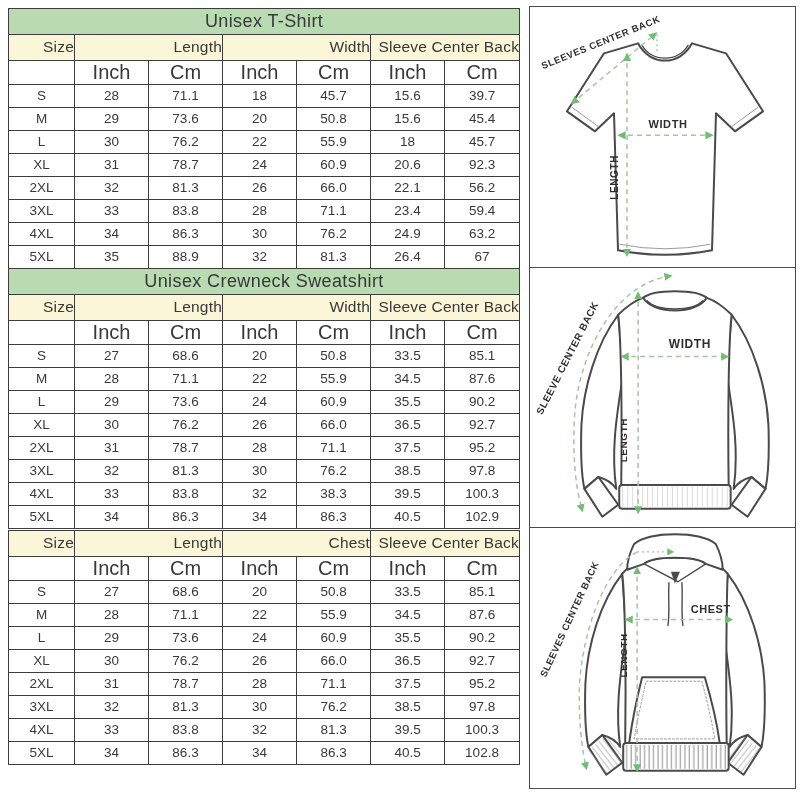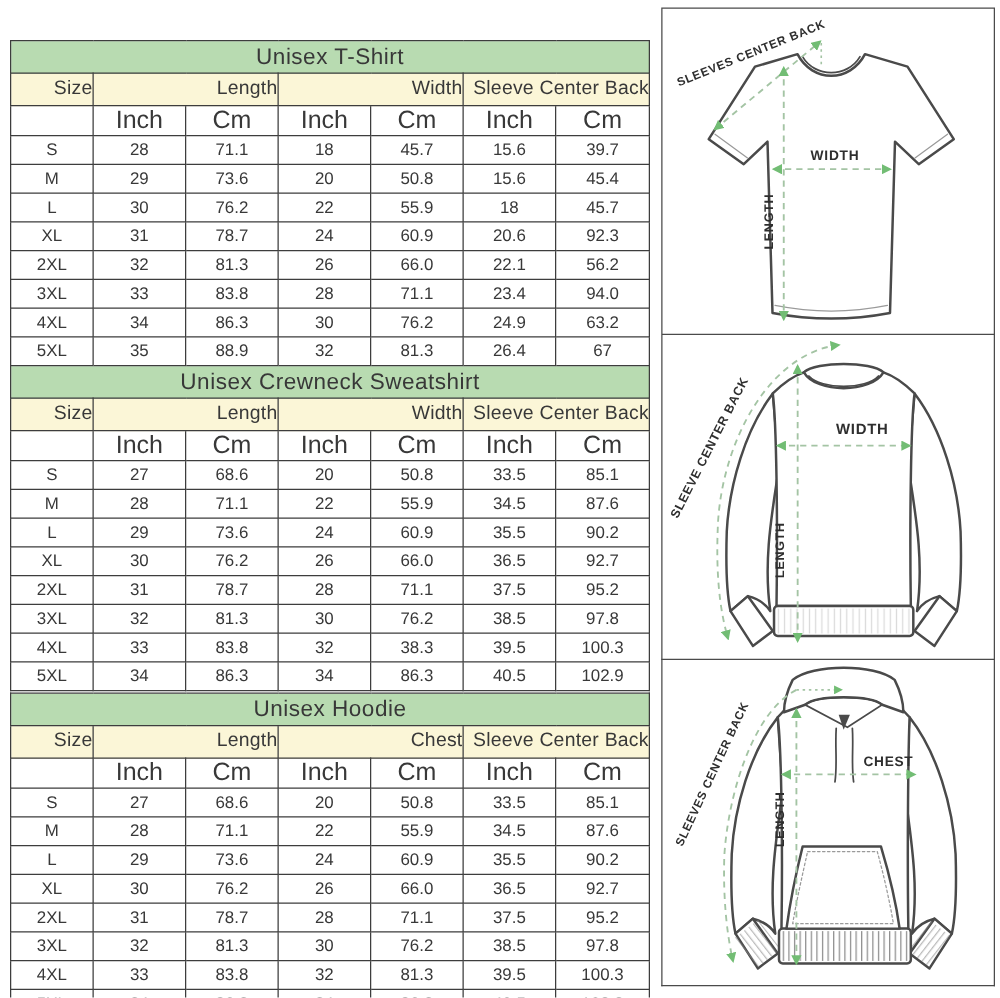--- a/index.html
+++ b/index.html
@@ -3,21 +3,20 @@
 <meta charset="utf-8">
 <style>
   html,body{margin:0;padding:0;background:#ffffff;}
   body{width:800px;height:798px;position:relative;font-family:"Liberation Sans",sans-serif;color:#383838;overflow:hidden;}
 
   
   .size-table{
     position:absolute;left:8px;width:511px;
     border-collapse:collapse;table-layout:fixed;text-align:center;
     background:#ffffff;
-    margin-top:24px;
   }
   .size-table td{border:1px solid #3d3d3d;padding:0;line-height:1.05;}
   .t-title td{background:#b8dbb1;font-size:18px;height:25px;letter-spacing:.4px;font-weight:500;}
   .t-head td{background:#fbf6d7;font-size:15.5px;height:25px;letter-spacing:.2px;text-align:right;}
   .t-unit td{font-size:20px;height:23px;}
   .t-row td{font-size:13.5px;height:22px;}
 
   
   .illus-col{position:absolute;left:529px;top:6px;width:267px;height:783px;display:flex;flex-direction:column;}
   .illus-box{flex:1 1 0;border:1px solid #4a4a4a;background:#ffffff;box-sizing:border-box;overflow:hidden;}
@@ -110,21 +109,21 @@
         <td>22.1</td>
         <td>56.2</td>
       </tr>
       <tr class="t-row">
         <td>3XL</td>
         <td>33</td>
         <td>83.8</td>
         <td>28</td>
         <td>71.1</td>
         <td>23.4</td>
-        <td>94.0</td>
+        <td>59.4</td>
       </tr>
       <tr class="t-row">
         <td>4XL</td>
         <td>34</td>
         <td>86.3</td>
         <td>30</td>
         <td>76.2</td>
         <td>24.9</td>
         <td>63.2</td>
       </tr>
@@ -250,23 +249,20 @@
   <colgroup>
       <col style="width:66px">
       <col style="width:74px">
       <col style="width:74px">
       <col style="width:74px">
       <col style="width:74px">
       <col style="width:74px">
       <col style="width:75px">
     </colgroup>
   <tbody>
-      <tr class="t-title">
-    <td colspan="7">Unisex Hoodie</td>
-  </tr>
   <tr class="t-head">
     <td>Size</td>
     <td colspan="2">Length</td>
     <td colspan="2">Chest</td>
     <td colspan="2">Sleeve Center Back</td>
   </tr>
   <tr class="t-unit">
     <td></td>
     <td>Inch</td>
     <td>Cm</td>

